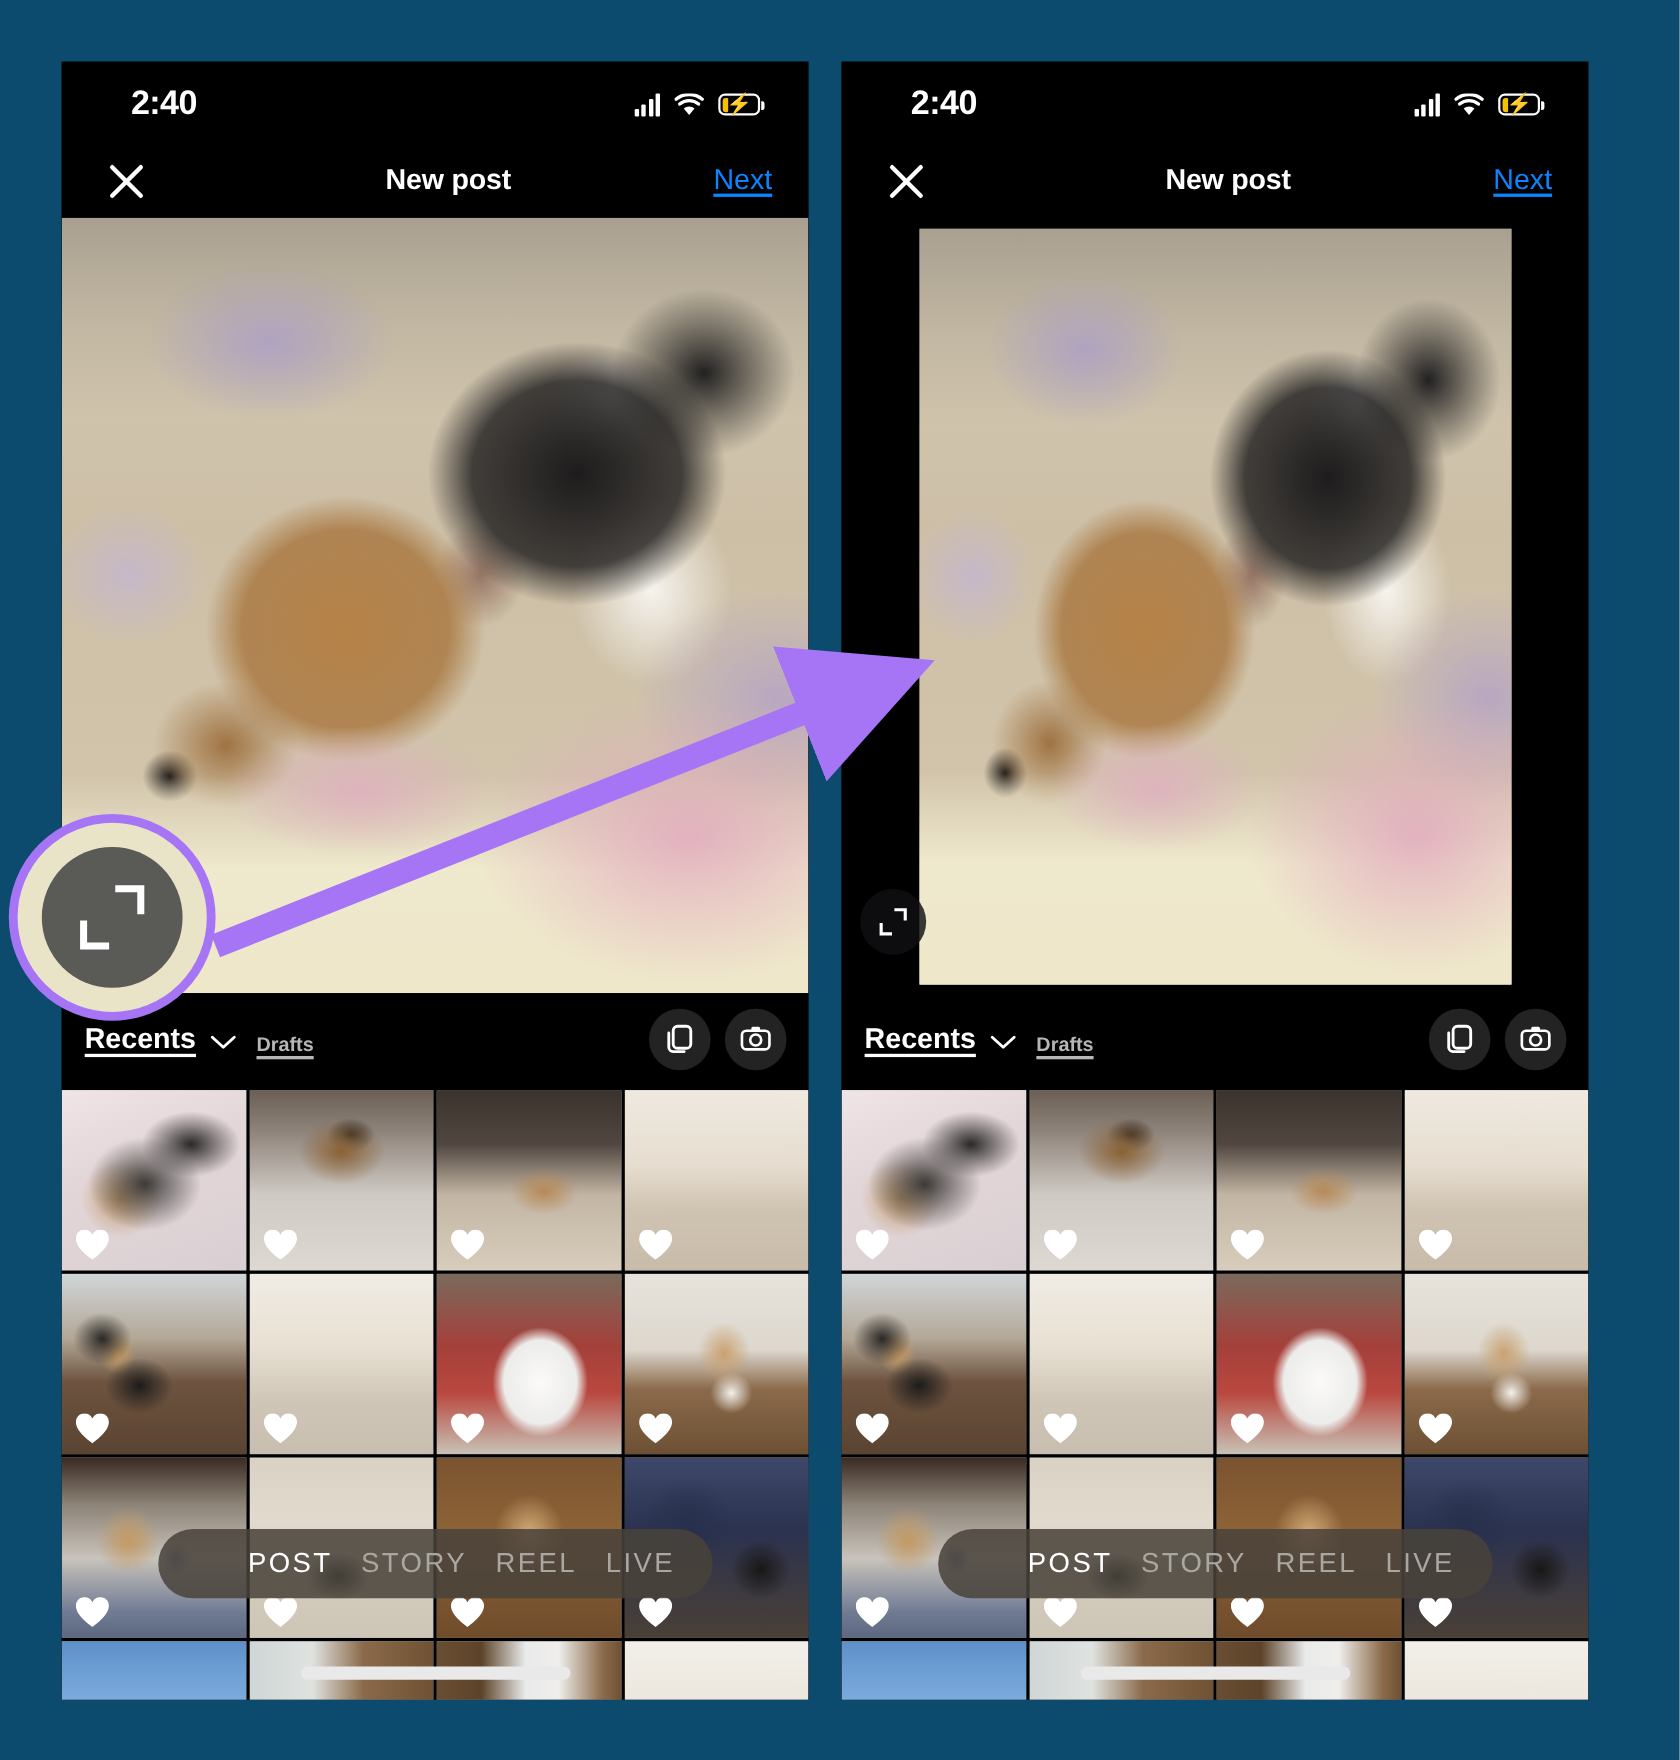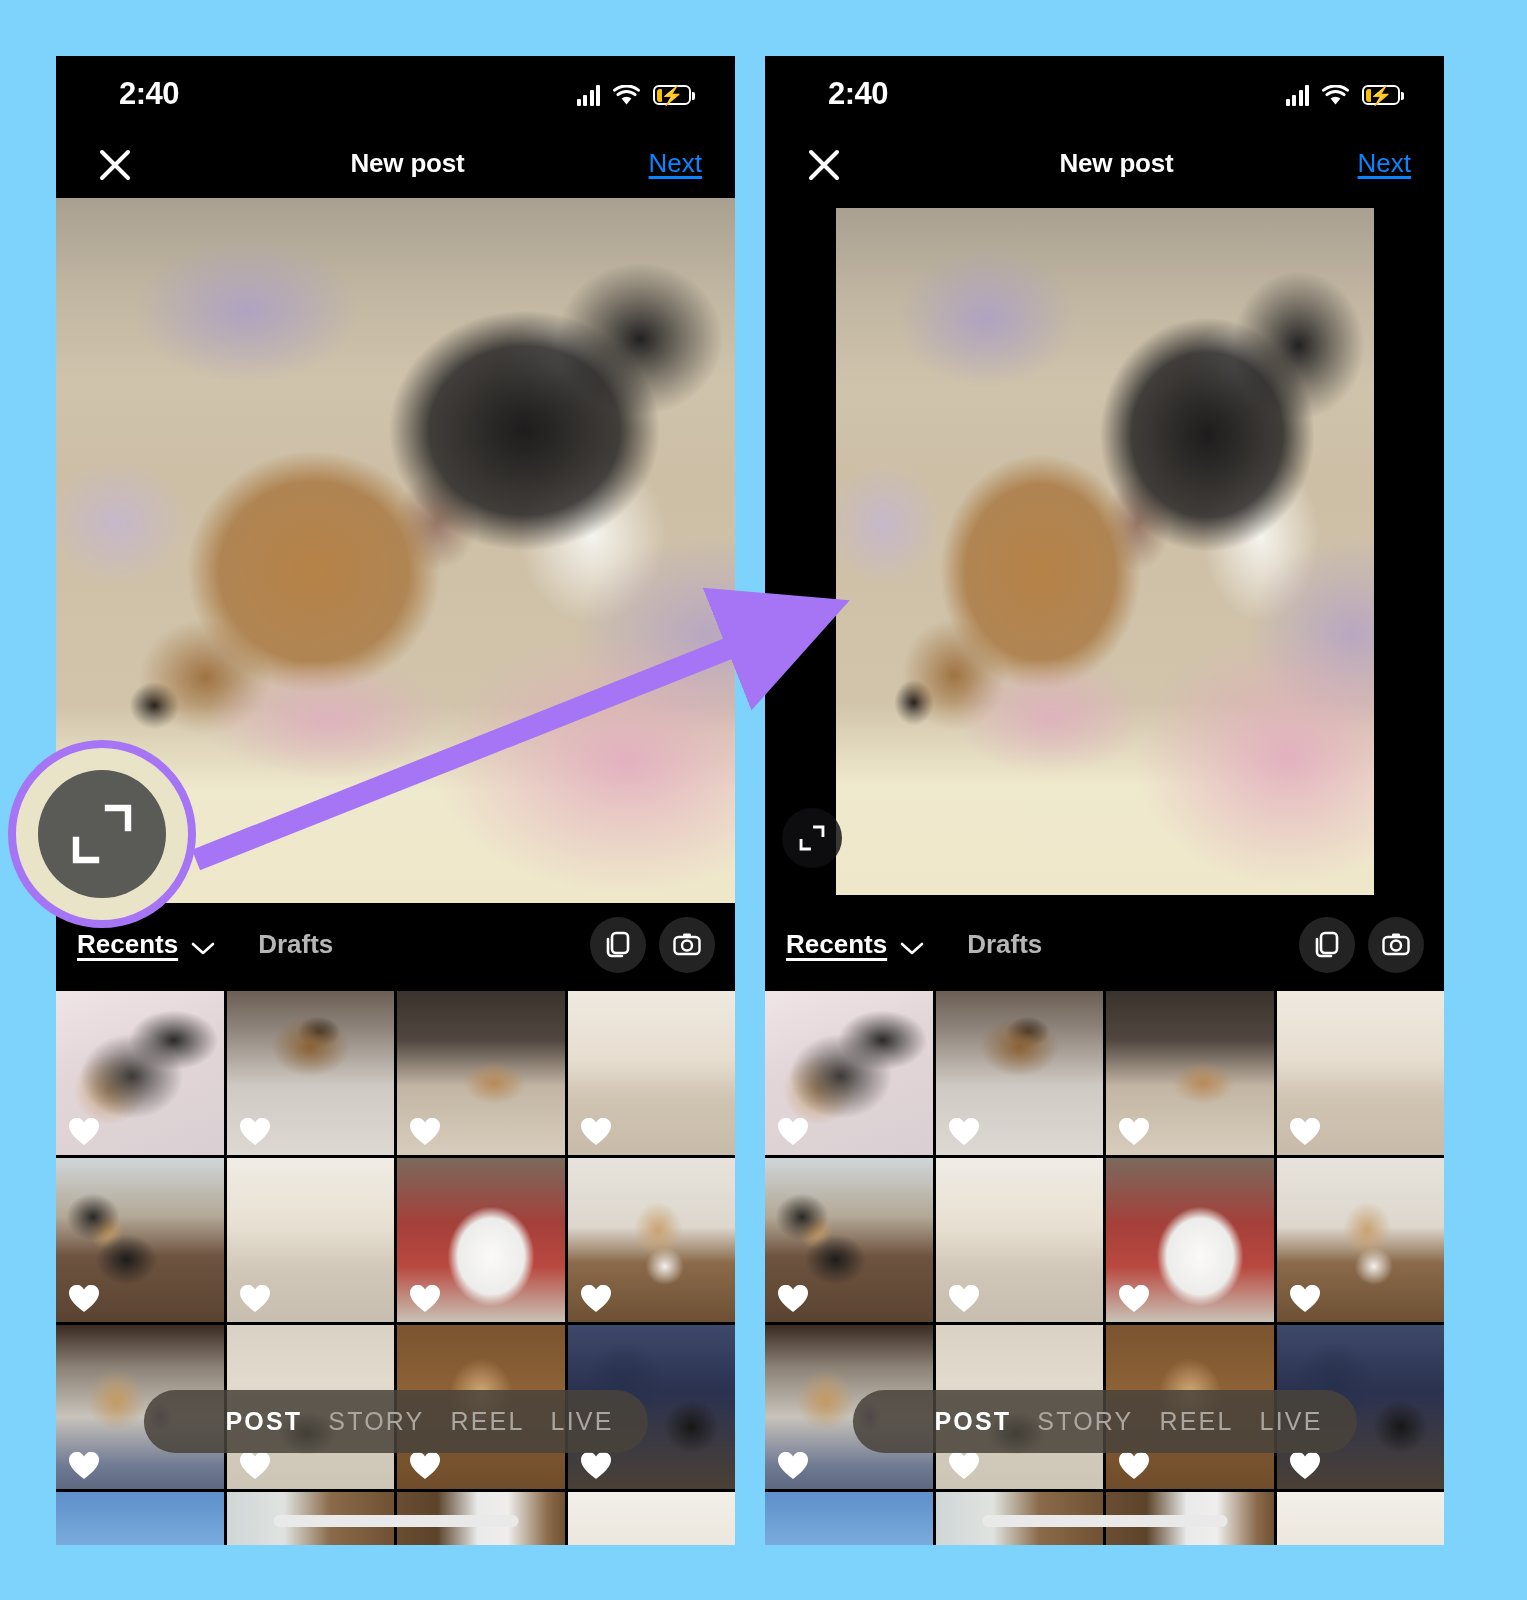--- a/index.html
+++ b/index.html
@@ -9,21 +9,21 @@
     height: 1600px;
     background: #dcdcdc;
     font-family: "Liberation Sans", sans-serif;
     overflow: hidden;
   }
 
   #root {
     position: relative;
     width: 1527px;
     height: 1600px;
-    background: #7dd3fc;
+    background: #0c4a6e;
   }
 
   
   .phone {
     position: absolute;
     top: 56px;
     width: 679px;
     height: 1489px;
     background: #000;
     overflow: hidden;
@@ -227,25 +227,26 @@
     color: #fff;
     font-size: 26px;
     font-weight: bold;
     text-decoration: underline;
     text-underline-offset: 5px;
     text-decoration-thickness: 2.5px;
   }
   .chev { color:#fff; display:block; }
   .album-drafts {
     color: #b6b6b6;
-    font-size: 26px;
+    font-size: 18px;
     font-weight: bold;
+    text-decoration: underline;
     text-underline-offset: 5px;
     text-decoration-thickness: 2.5px;
-    margin-left: 30px;
+    margin-left: 5px;
   }
   .album-right {
     position: absolute;
     right: 20px; top: 14px;
     display: flex;
     gap: 13px;
   }
   .round-btn {
     width: 56px; height: 56px;
     border-radius: 50%;
@@ -293,21 +294,21 @@
     align-items: center;
     gap: 26px;
     z-index: 6;
   }
   .mode {
     font-size: 25px;
     letter-spacing: 2.2px;
     color: #aaa6a0;
     font-weight: 500;
   }
-  .mode.active { color: #fff; font-weight: bold; margin-left: 48px; }
+  .mode.active { color: #fff; font-weight: normal; margin-left: 48px; }
 
   
   .scrollbar {
     position: absolute;
     left: 50%;
     transform: translateX(-50%);
     bottom: 18px;
     width: 245px;
     height: 12px;
     border-radius: 6px;

